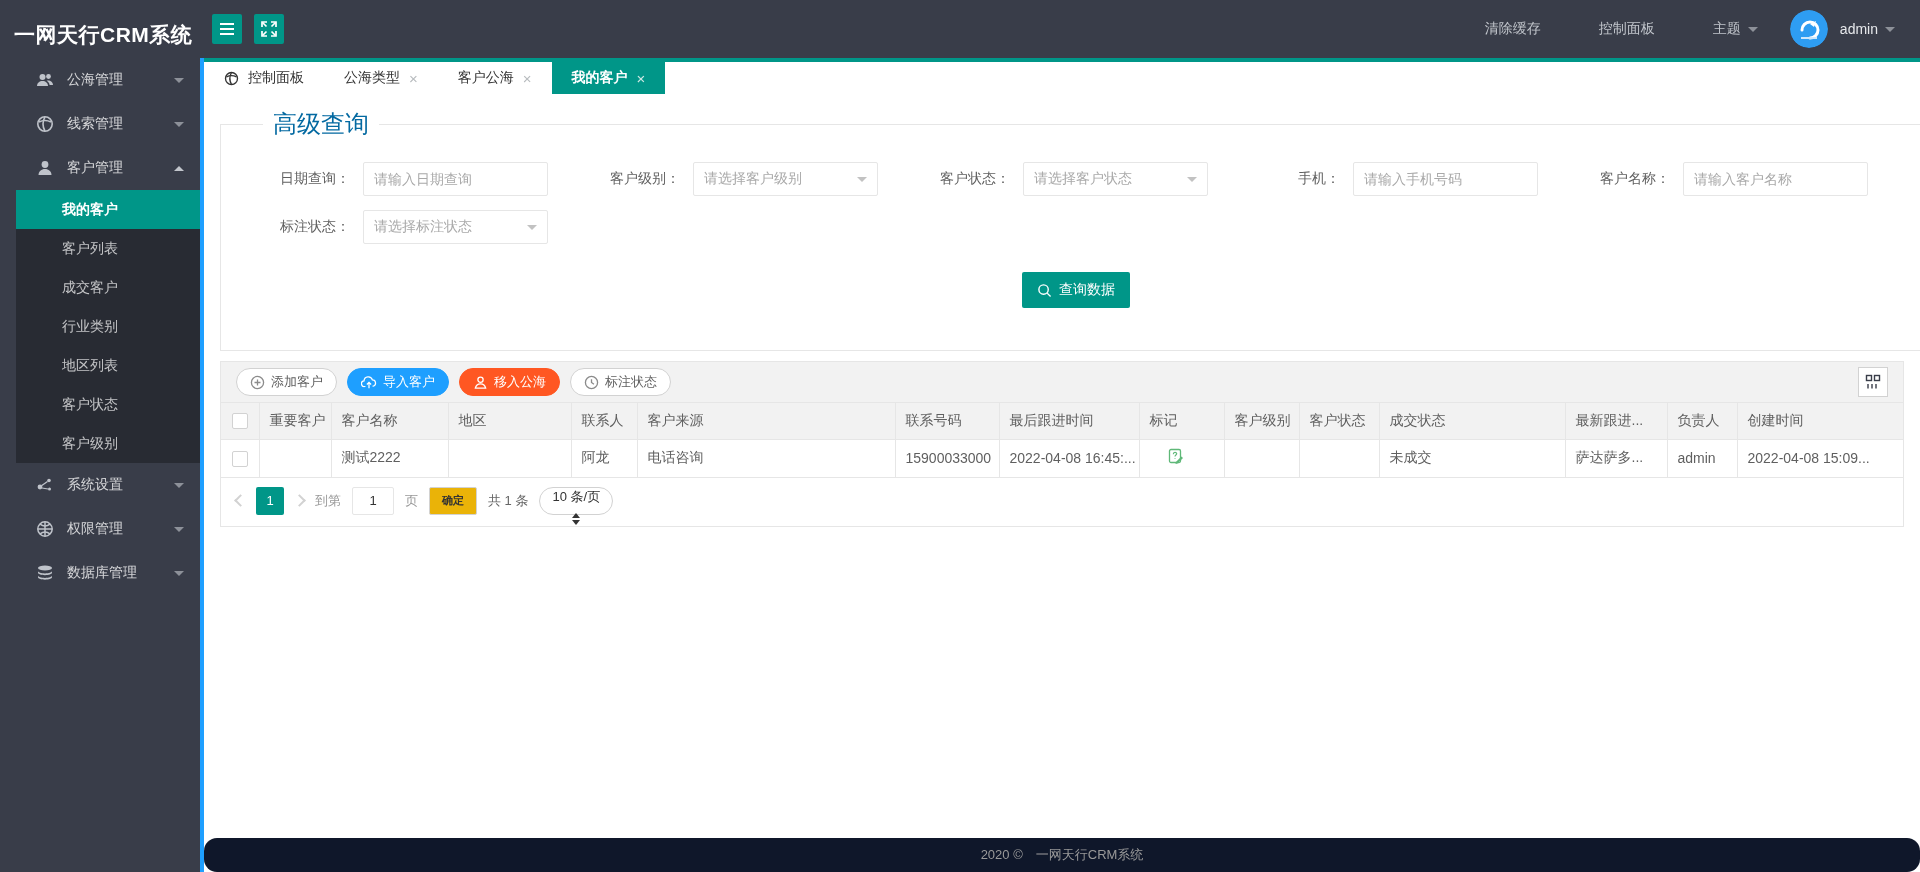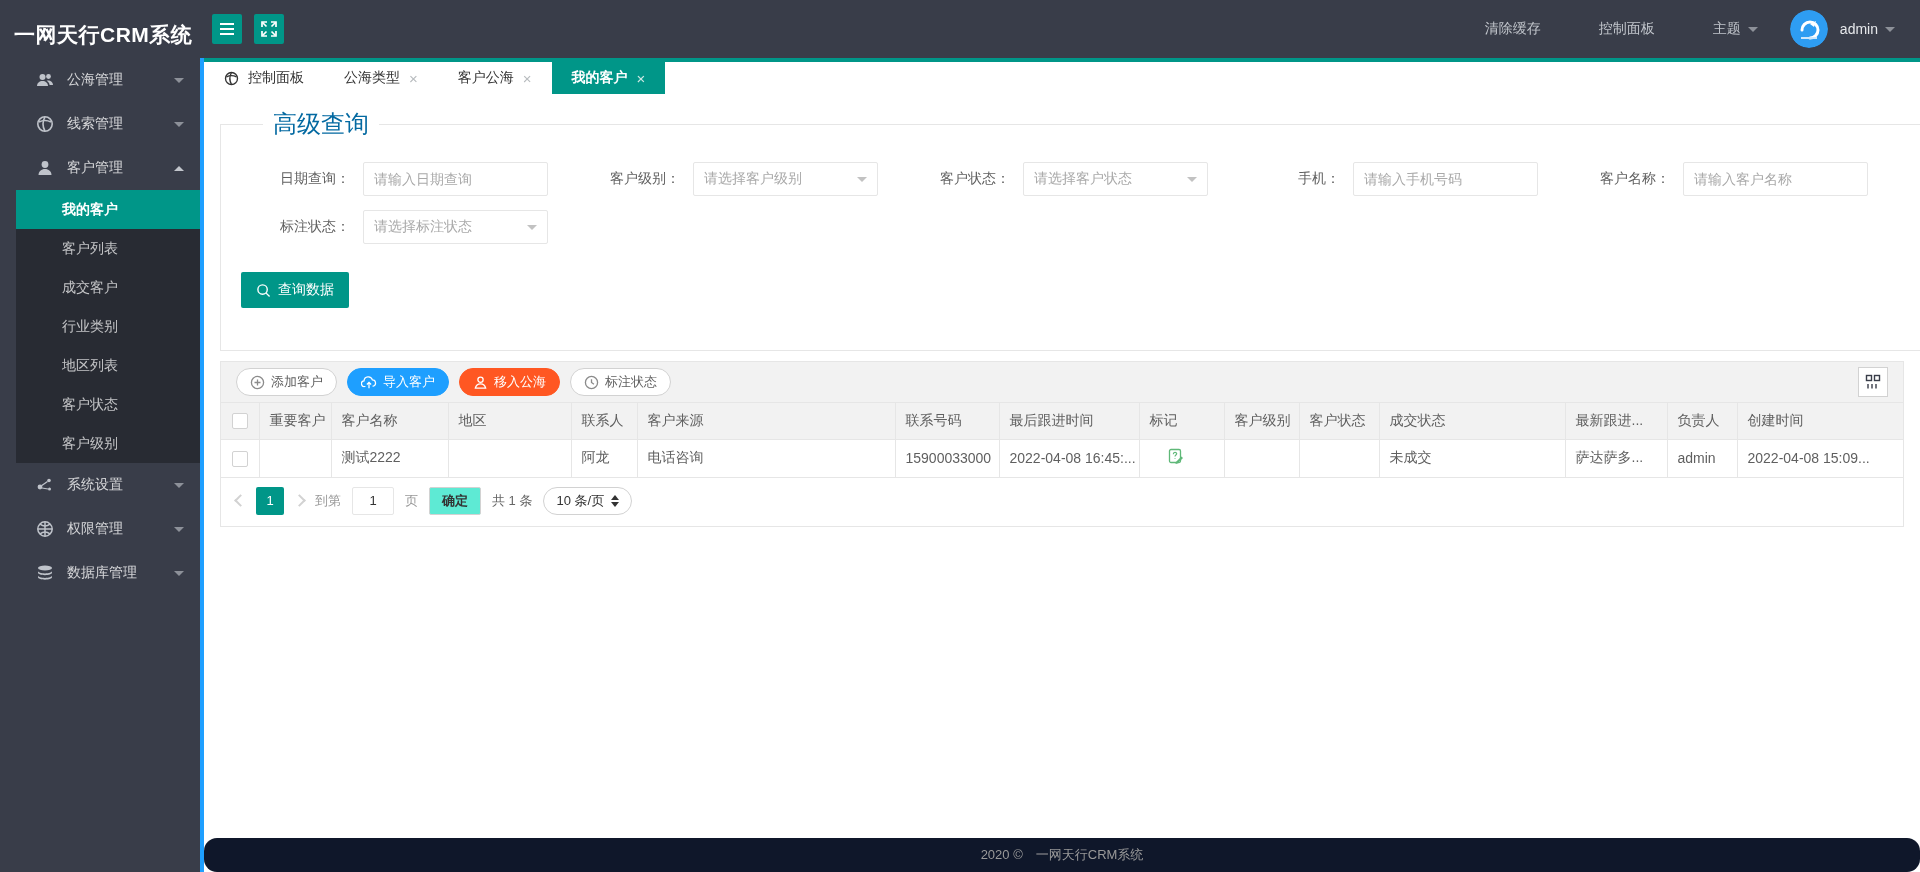--- a/index.html
+++ b/index.html
@@ -62,21 +62,21 @@
     margin-right:13px; white-space:nowrap; }
   .qinput { width:185px; height:34px; border:1px solid #e6e6e6; border-radius:2px;
     padding:0 10px; font-size:14px; color:#6d28d9; background:#fff; outline:none;
     font-family:"Liberation Sans","DejaVu Sans",sans-serif; }
   .qinput::placeholder { color:#a9a9a9; opacity:1; }
   .qselect { position:relative; width:185px; height:34px; border:1px solid #e6e6e6;
     border-radius:2px; background:#fff; display:flex; align-items:center;
     padding:0 26px 0 10px; font-size:14px; color:#a9a9a9; cursor:pointer; }
   .qselect .caret-down { position:absolute; right:10px; top:14px;
     border-top-color:#c2c2c2; border-left-width:5px; border-right-width:5px; }
-  .qsubmit-row { display:flex; justify-content:flex-start; margin-top:28px; padding-right:4px; }
+  .qsubmit-row { display:flex; justify-content:center; margin-top:28px; padding-right:4px; }
   .btn-query { height:36px; background:#009688; border:none; border-radius:2px; color:#fff;
     font-size:14px; padding:0 15px; display:flex; align-items:center; gap:7px; cursor:pointer;
     font-family:inherit; }
 
   
   .table-card { margin-top:10px; border:1px solid #e6e6e6; background:#fff; }
   .ttool { height:41px; background:#f2f2f2; border-bottom:1px solid #e6e6e6;
     display:flex; align-items:center; padding:0 15px; gap:10px; }
   .pill { height:28px; border-radius:15px; display:inline-flex; align-items:center;
     gap:6px; padding:0 13px; font-size:13px; background:#fff; border:1px solid #d2d2d2;
@@ -103,26 +103,26 @@
   .pagebar { display:flex; align-items:center; gap:11px; padding:9px 15px 11px;
     font-size:13px; color:#999; }
   .chev { width:9px; height:9px; border-left:2px solid #d2d2d2; border-bottom:2px solid #d2d2d2;
     display:inline-block; cursor:pointer; }
   .chev.left  { transform:rotate(45deg); }
   .chev.right { transform:rotate(-135deg); }
   .pg-current { width:28px; height:28px; background:#009688; color:#fff; border-radius:2px;
     display:flex; align-items:center; justify-content:center; font-size:13px; cursor:pointer; }
   .goto-input { width:42px; height:28px; border:1px solid #e6e6e6; border-radius:2px;
     text-align:center; font-size:13px; color:#333; outline:none; font-family:inherit; }
-  .btn-confirm { height:28px; padding:0 12px; background:#5eead4; border:1px solid #d2d2d2;
-    border-radius:2px; font-size:13px; font-weight:bold; color:#333; cursor:pointer;
+  .btn-confirm { height:28px; padding:0 12px; background:#eab308; border:1px solid #d2d2d2;
+    border-radius:2px; font-size:11px; font-weight:bold; color:#333; cursor:pointer;
     font-family:inherit; }
   .total-text { color:#666; }
   .pagesize { height:28px; border:1px solid #d2d2d2; border-radius:15px; background:#fff;
-    padding:0 12px; display:flex; align-items:center; gap:7px; color:#333; cursor:pointer; }
+    padding:0 12px; display:flex; align-items:center; gap:7px; color:#333; cursor:pointer;flex-direction:column; }
   .updown { display:flex; flex-direction:column; gap:2px; }
   .updown .u { width:0;height:0;border-left:4px solid transparent;border-right:4px solid transparent;
     border-bottom:5px solid #333; }
   .updown .d { width:0;height:0;border-left:4px solid transparent;border-right:4px solid transparent;
     border-top:5px solid #333; }
 
   .footer { height:34px; background:#0f172a; display:flex; align-items:center;
     justify-content:center; color:#999; font-size:13px;border-radius:13px; }
 </style>
 </head>

